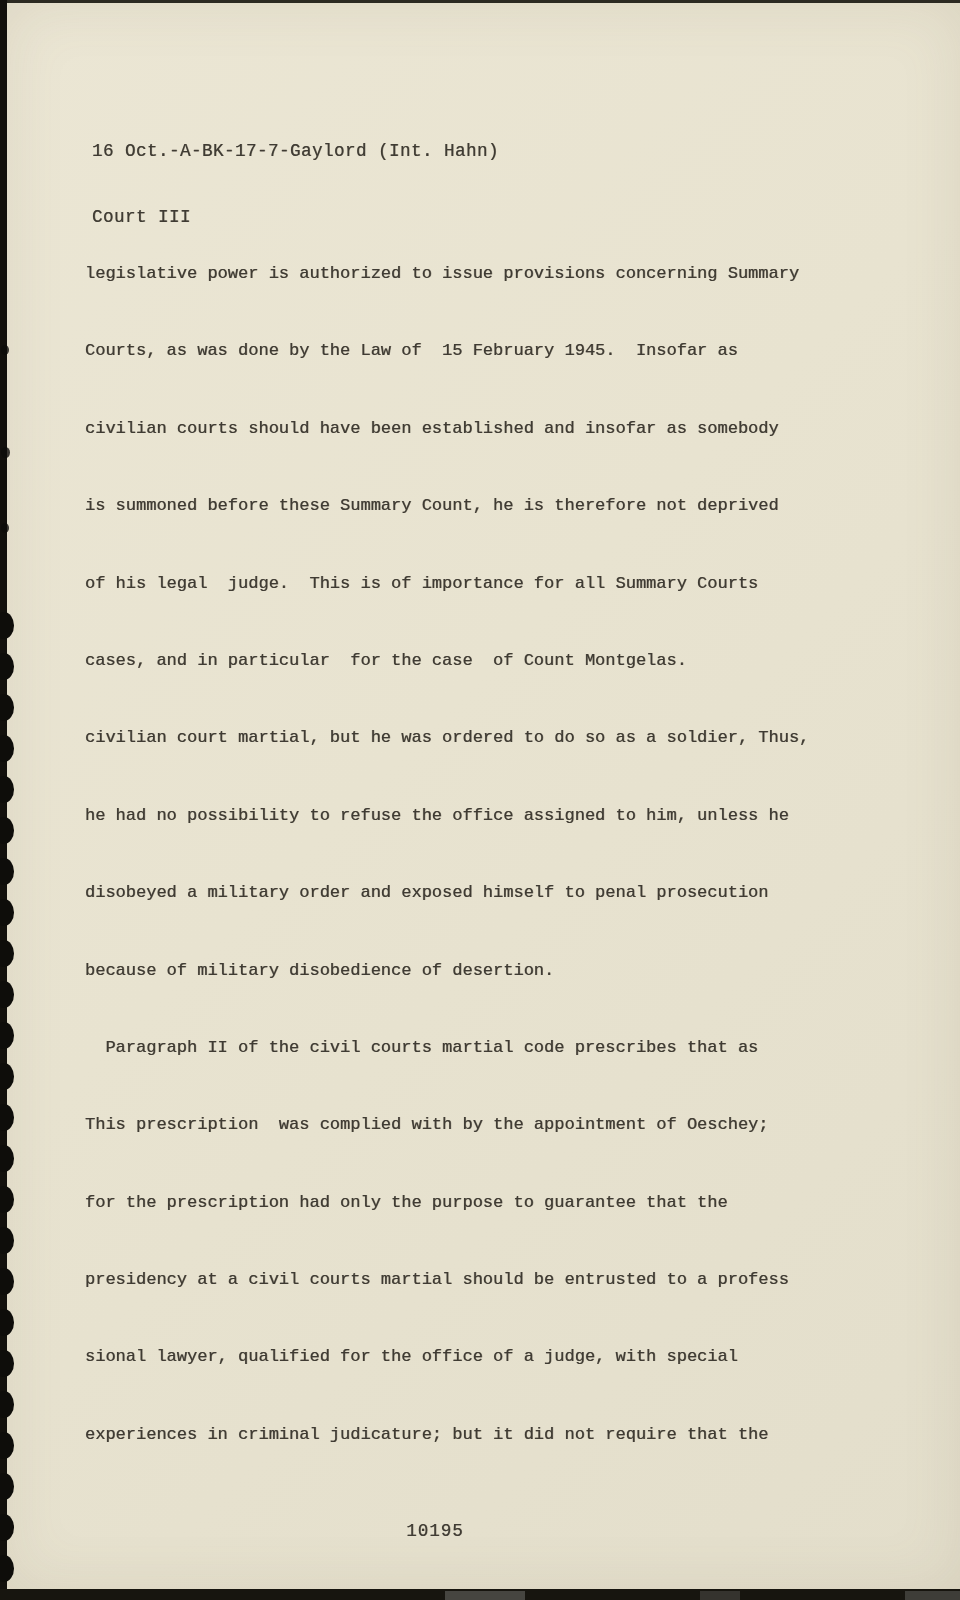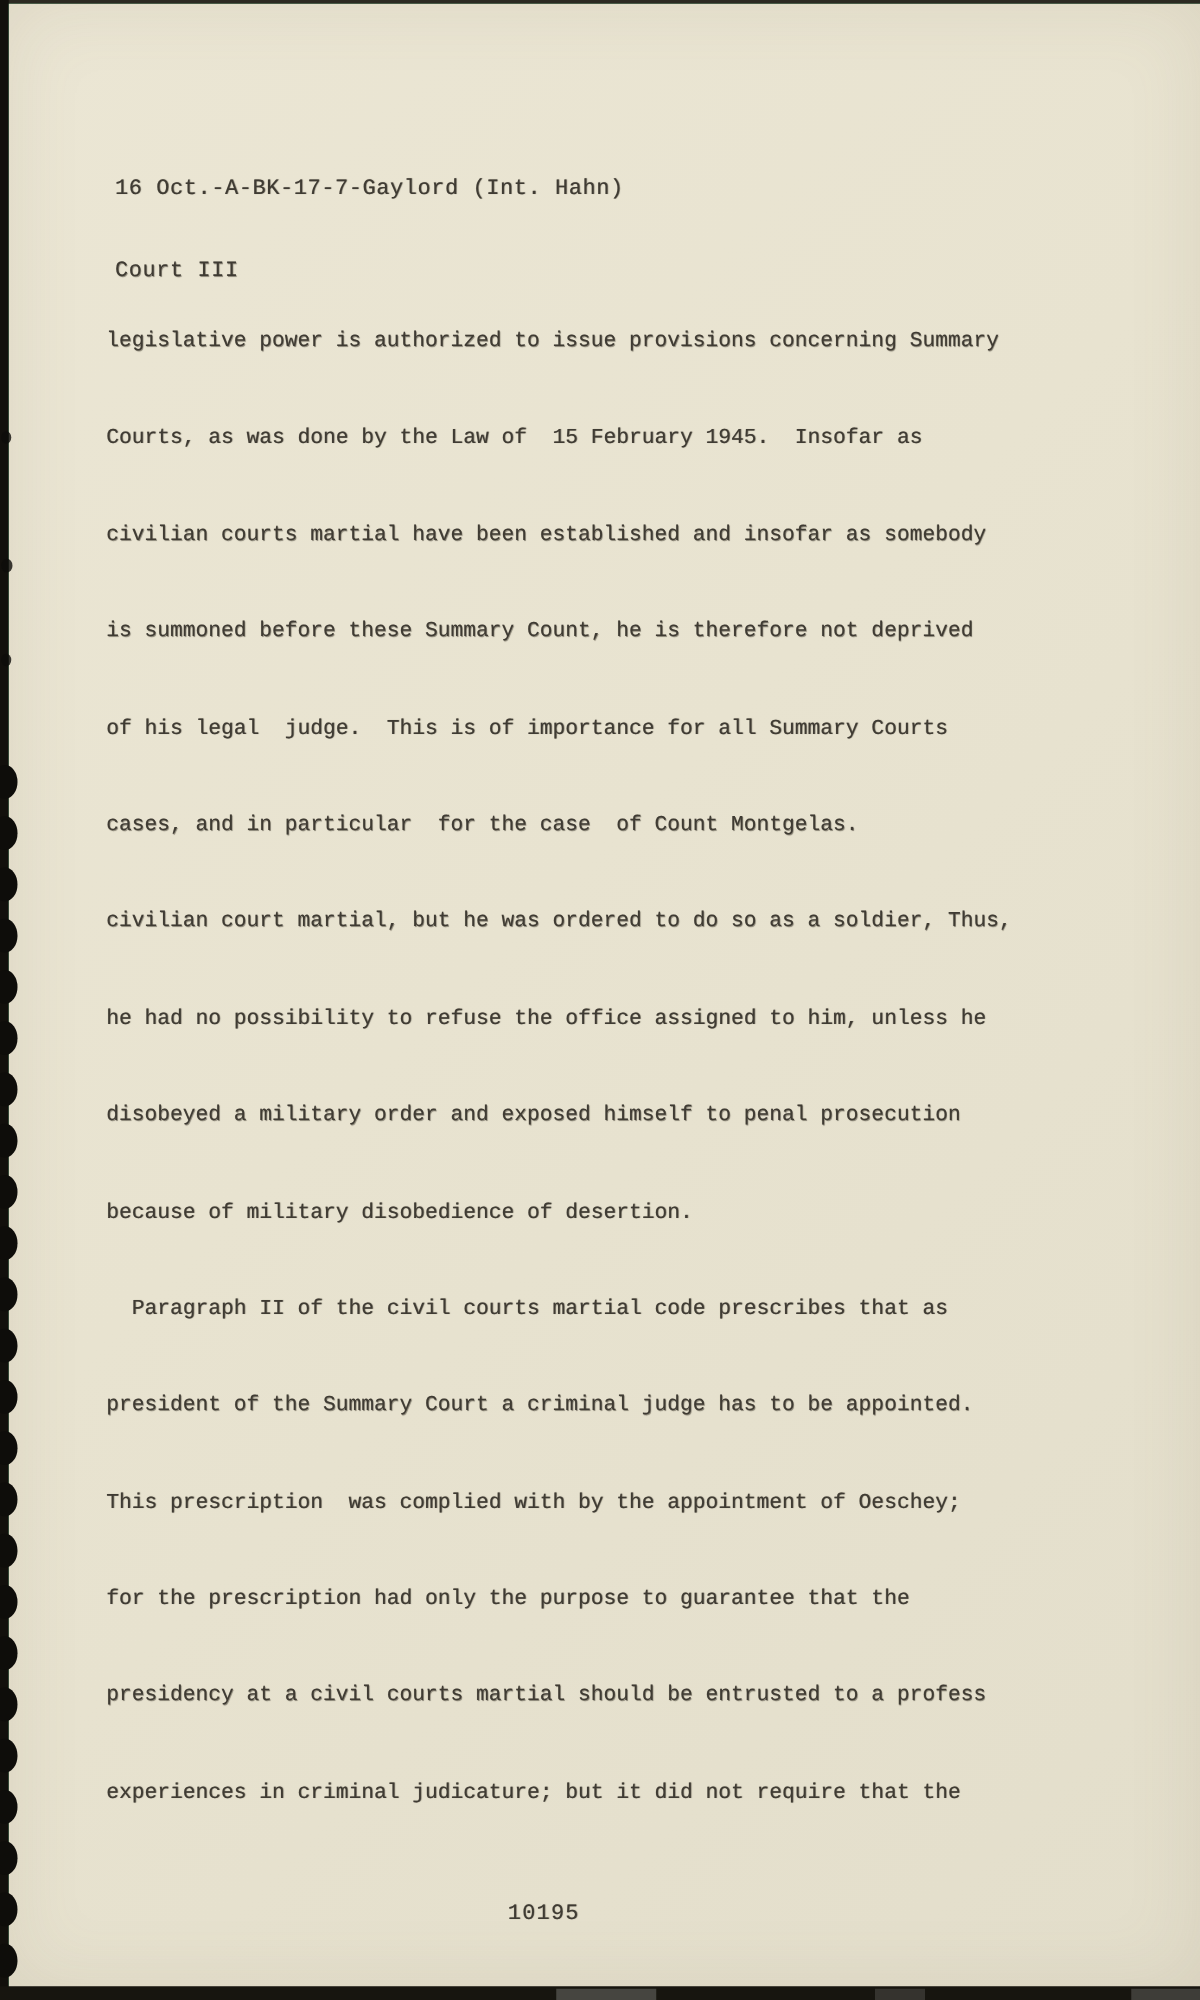--- a/index.html
+++ b/index.html
@@ -124,33 +124,33 @@
     </div>
 
   <div class="doc-header typed">
     <div class="header-line">16 Oct.-A-BK-17-7-Gaylord (Int. Hahn)</div>
     <div class="header-line">Court III</div>
   </div>
 
   <div class="doc-body typed">
     <div class="typed-line">legislative power is authorized to issue provisions concerning Summary</div>
     <div class="typed-line">Courts, as was done by the Law of  15 February 1945.  Insofar as</div>
-    <div class="typed-line">civilian courts martial have been established and insofar as somebody</div>
+    <div class="typed-line">civilian courts should have been established and insofar as somebody</div>
     <div class="typed-line">is summoned before these Summary Count, he is therefore not deprived</div>
     <div class="typed-line">of his legal  judge.  This is of importance for all Summary Courts</div>
     <div class="typed-line">cases, and in particular  for the case  of Count Montgelas.</div>
     <div class="typed-line">civilian court martial, but he was ordered to do so as a soldier, Thus,</div>
     <div class="typed-line">he had no possibility to refuse the office assigned to him, unless he</div>
     <div class="typed-line">disobeyed a military order and exposed himself to penal prosecution</div>
     <div class="typed-line">because of military disobedience of desertion.</div>
     <div class="typed-line">  Paragraph II of the civil courts martial code prescribes that as</div>
-    <div class="typed-line">president of the Summary Court a criminal judge has to be appointed.</div>
     <div class="typed-line">This prescription  was complied with by the appointment of Oeschey;</div>
     <div class="typed-line">for the prescription had only the purpose to guarantee that the</div>
     <div class="typed-line">presidency at a civil courts martial should be entrusted to a profess</div>
+    <div class="typed-line">sional lawyer, qualified for the office of a judge, with special</div>
     <div class="typed-line">experiences in criminal judicature; but it did not require that the</div>
     
     
     
     
     
     
     
     
     

